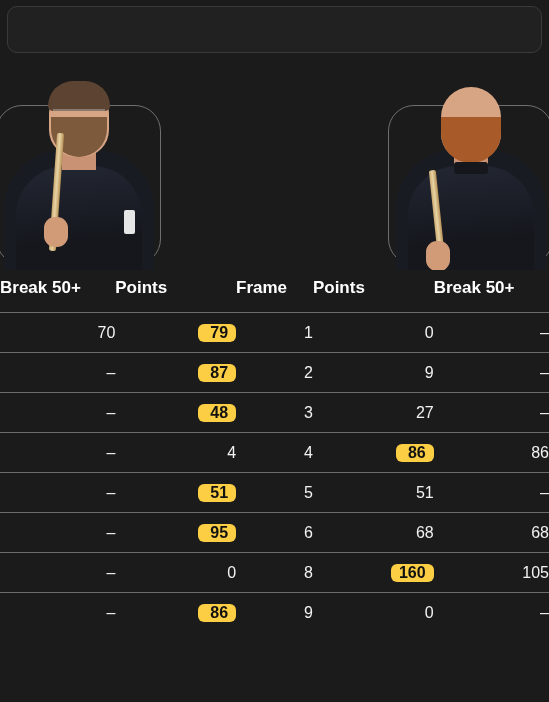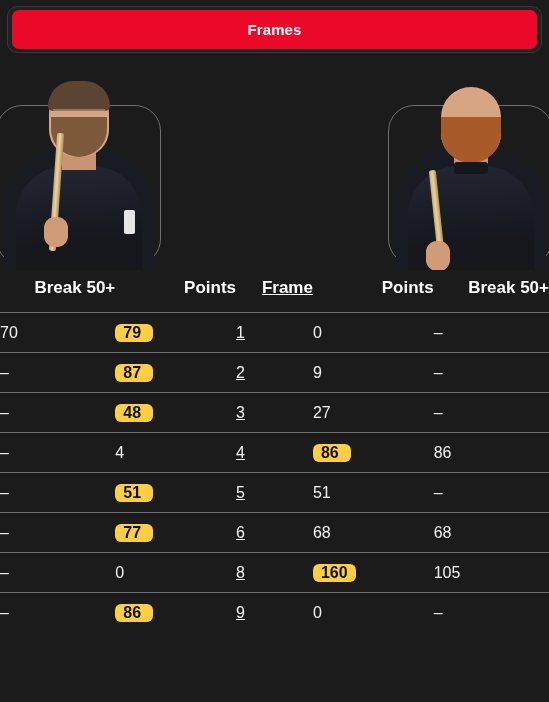--- a/index.html
+++ b/index.html
@@ -166,55 +166,54 @@
   }
   .player.left .sleeve-badge { right:26px; top:145px; }
 
   
   .score-table { width:100%; border-collapse:collapse; table-layout:fixed; }
   .score-table th {
     font-size:17px;
     font-weight:bold;
     color:#ffffff;
     padding:8px 0 14px 0;
-    text-align:right;
+    text-align:left;
     border:0;
   }
   .score-table td {
     height:40px;
-    text-align:left;
+    text-align:right;
     vertical-align:middle;
     font-size:16px;
     color:#f2f2f2;
     border-top:1px solid #6d6d6d;
     padding:0;
     margin-top:21px;
   }
   .col-break { width:21%; }
   .col-points { width:22%; }
-  .col-frame  { width:14%;text-decoration:underline; }
+  .col-frame  { width:14%; }
 
   .badge {
     display:inline-block;
     min-width:38px;
     padding:0 8px;
     background:#fbce43;
     color:#111111;
     font-weight:bold;
     font-size:16px;
     border-radius:6px;
     line-height:18px;
   }
 </style>
 </head>
 <body>
 
 <div class="tabbar-wrap">
   <div class="tabbar" id="tabbar">
-      <div class="tab active">Frames</div>
     </div>
 </div>
 
 <div class="players">
 
   <div class="player left">
     <div class="frame-outline"></div>
     <div class="photo">
       <div class="body-shape"></div>
       <div class="shoulder-hl"></div>
@@ -288,21 +287,21 @@
       </tr>
       <tr>
         <td class="col-break">–</td>
         <td class="col-points"><span class="badge">51</span></td>
         <td class="col-frame">5</td>
         <td class="col-points">51</td>
         <td class="col-break">–</td>
       </tr>
       <tr>
         <td class="col-break">–</td>
-        <td class="col-points"><span class="badge">77</span></td>
+        <td class="col-points"><span class="badge">95</span></td>
         <td class="col-frame">6</td>
         <td class="col-points">68</td>
         <td class="col-break">68</td>
       </tr>
       <tr>
         <td class="col-break">–</td>
         <td class="col-points">0</td>
         <td class="col-frame">8</td>
         <td class="col-points"><span class="badge">160</span></td>
         <td class="col-break">105</td>

